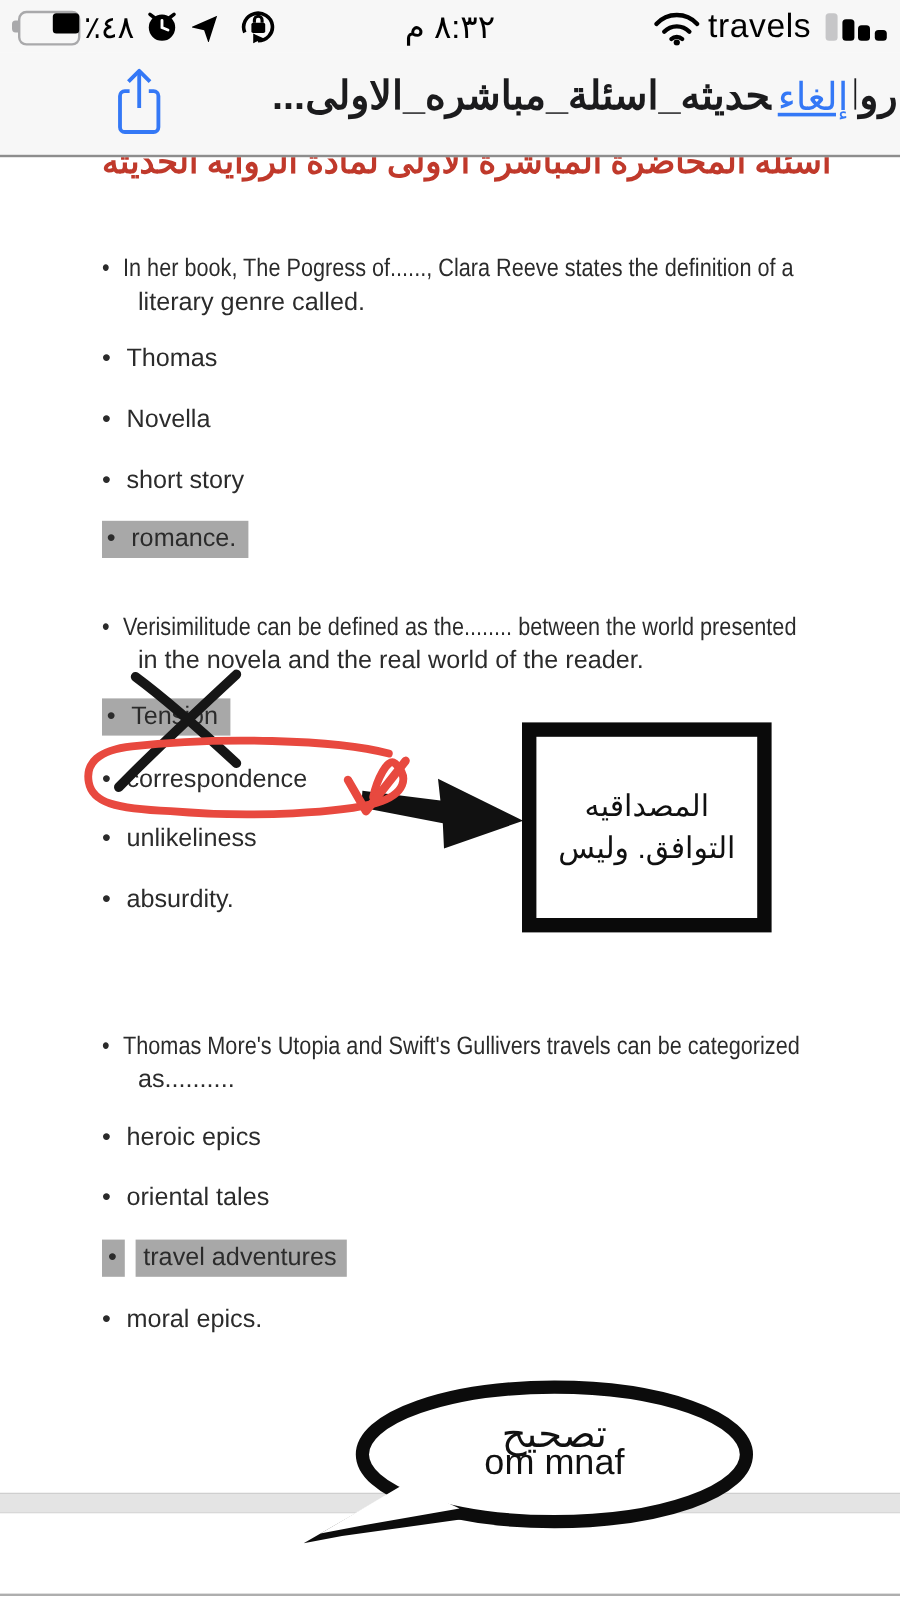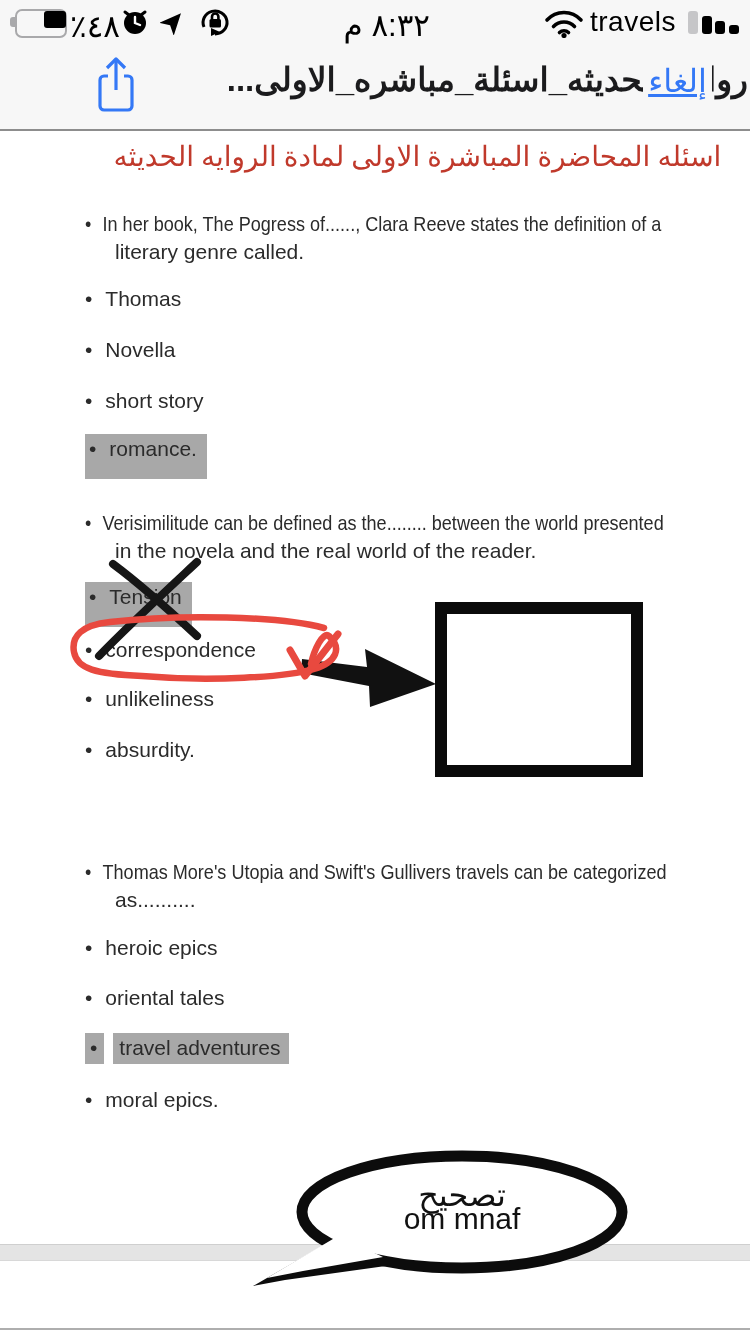--- a/index.html
+++ b/index.html
@@ -5,44 +5,44 @@
   html,body{margin:0;padding:0;width:750px;height:1334px;background:#ffffff;
     font-family:"Liberation Sans",sans-serif;overflow:hidden;position:relative;}
   .abs{position:absolute;}
 
   
   #status-bar{top:0;left:0;width:750px;height:44px;background:#f7f7f7;z-index:10;}
   #battery{left:10px;top:9px;width:58px;height:26px;}
   #battery .nub{position:absolute;left:0;top:8px;width:5px;height:10px;background:#a9a9ab;border-radius:3px 0 0 3px;}
   #battery .body{position:absolute;left:5px;top:0;width:48px;height:25px;border:2px solid #a9a9ab;border-radius:7px;}
   #battery .fill{position:absolute;right:2px;top:2px;width:22px;height:17px;background:#000;border-radius:3px;}
-  #battery-percent{left:70px;top:8px;font-size:31px;color:#000;}
-  #time{left:320px;top:7px;width:110px;font-size:31px;font-weight:500;color:#000;direction:rtl;}
+  #battery-percent{left:70px;top:8px;font-size:26px;color:#000;}
+  #time{left:320px;top:7px;width:110px;text-align:center;font-size:27px;font-weight:500;color:#000;direction:rtl;}
   #carrier{left:590px;top:6px;font-size:28px;color:#000;letter-spacing:.5px;}
   .sicon{top:8px;}
   #signal{left:688px;top:10px;width:52px;height:24px;display:flex;align-items:flex-end;gap:3.5px;}
   #signal i{display:block;width:10px;border-radius:3px;background:#000;}
   #signal i.off{background:#c6c6c8;}
 
   
   #nav-bar{top:44px;left:0;width:750px;height:85px;background:#f7f7f7;border-bottom:2px solid #8d8d8d;z-index:10;}
   #doc-title{position:absolute;left:142px;right:2px;top:16px;height:52px;font-size:33px;font-weight:600;
     color:#1b1b1d;direction:rtl;white-space:nowrap;overflow:hidden;text-align:right;z-index:11;}
   #cancel-button{position:absolute;right:38px;top:18px;font-size:32px;color:#3478F6;
     text-decoration:underline;background:#f7f7f7;padding:0 5px;z-index:12;cursor:pointer;}
   #share-button{position:absolute;left:92px;top:10px;width:48px;height:62px;z-index:12;cursor:pointer;}
 
   
   #document-page{top:129px;left:0;width:750px;height:1115px;background:#fff;z-index:0;}
-  #doc-header{left:85px;right:0;top:140px;text-align:center;font-size:28px;font-weight:400;
+  #doc-header{left:85px;right:0;top:118px;font-size:28px;font-weight:700;
     color:#C0392B;z-index:1;font-family:"Liberation Serif","DejaVu Serif",serif;}
   .dline{color:#2b2b2b;font-size:21px;white-space:nowrap;z-index:2;}
   .sq{display:inline-block;transform:scaleX(.86);transform-origin:0 50%;}
   .bullet{margin-right:13px;}
-  .hl-wrap{background:#A8A8A8;padding:3px 10px 19px 4px;}
+  .hl-wrap{background:#A8A8A8;padding:3px 10px 5px 4px;}
   .hl-bullet{background:#A8A8A8;padding:3px 7px 5px 5px;}
   .hl-text{background:#A8A8A8;padding:3px 9px 5px 6px;margin-left:9px;}
 
   
   #note-box{left:435px;top:602px;width:208px;height:175px;border:12px solid #0a0a0a;background:#fff;
     box-sizing:border-box;z-index:3;display:flex;flex-direction:column;justify-content:center;}
   #note-box div{direction:rtl;text-align:center;font-size:25px;line-height:35px;color:#101010;}
 
   
   .bubble-text{left:295px;width:334px;text-align:center;color:#111;z-index:6;}
@@ -171,20 +171,22 @@
 </div>
 
 <div class="abs" style="left:62px;top:612px;z-index:4">
   <svg width="290" height="80" viewBox="0 0 290 80">
     <path d="M262,16 C 218,4 118,2 48,10 C 20,13 9,24 12,40 C 15,57 34,62 80,64 C 150,70 225,65 252,57 C 275,50 280,36 267,24 C 261,19 252,38 249,52" fill="none" stroke="#E8493F" stroke-width="6.5" stroke-linecap="round"></path>
     <path d="M228,38 L 243,64 L 276,22" fill="none" stroke="#E8493F" stroke-width="7" stroke-linecap="round" stroke-linejoin="round"></path>
   </svg>
 </div>
 
 <div id="note-box" class="abs">
+  <div>المصداقيه</div>
+  <div>التوافق. وليس</div>
 </div>
 
 <div class="abs dline" style="left:85px;top:860px">
   <span class="sq"><span class="bullet">•</span><span>Thomas More's Utopia and Swift's Gullivers travels can be categorized</span></span>
 </div>
 <div class="abs dline" style="left:115px;top:888px">as..........</div>
 
 <div class="abs dline" style="left:85px;top:936px">
   <span class="bullet">•</span><span>heroic epics</span>
 </div>

